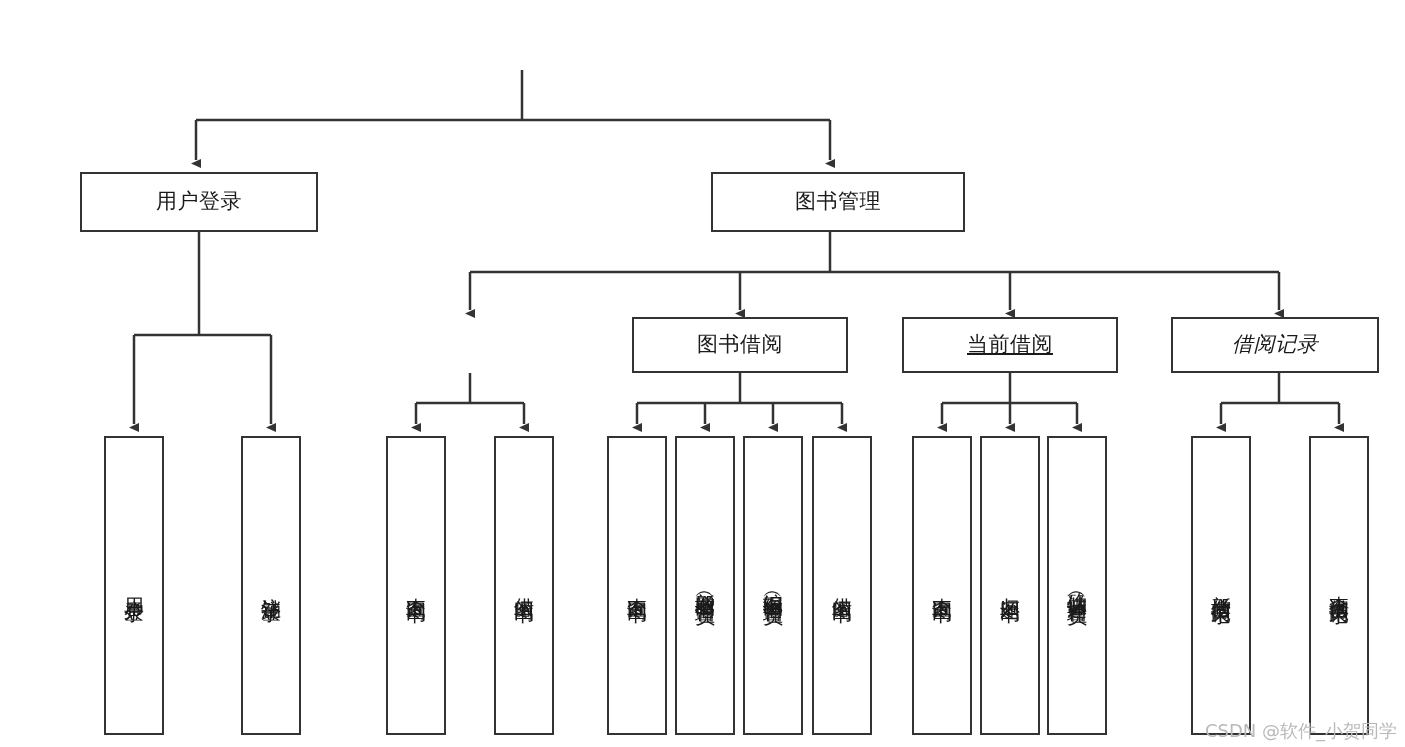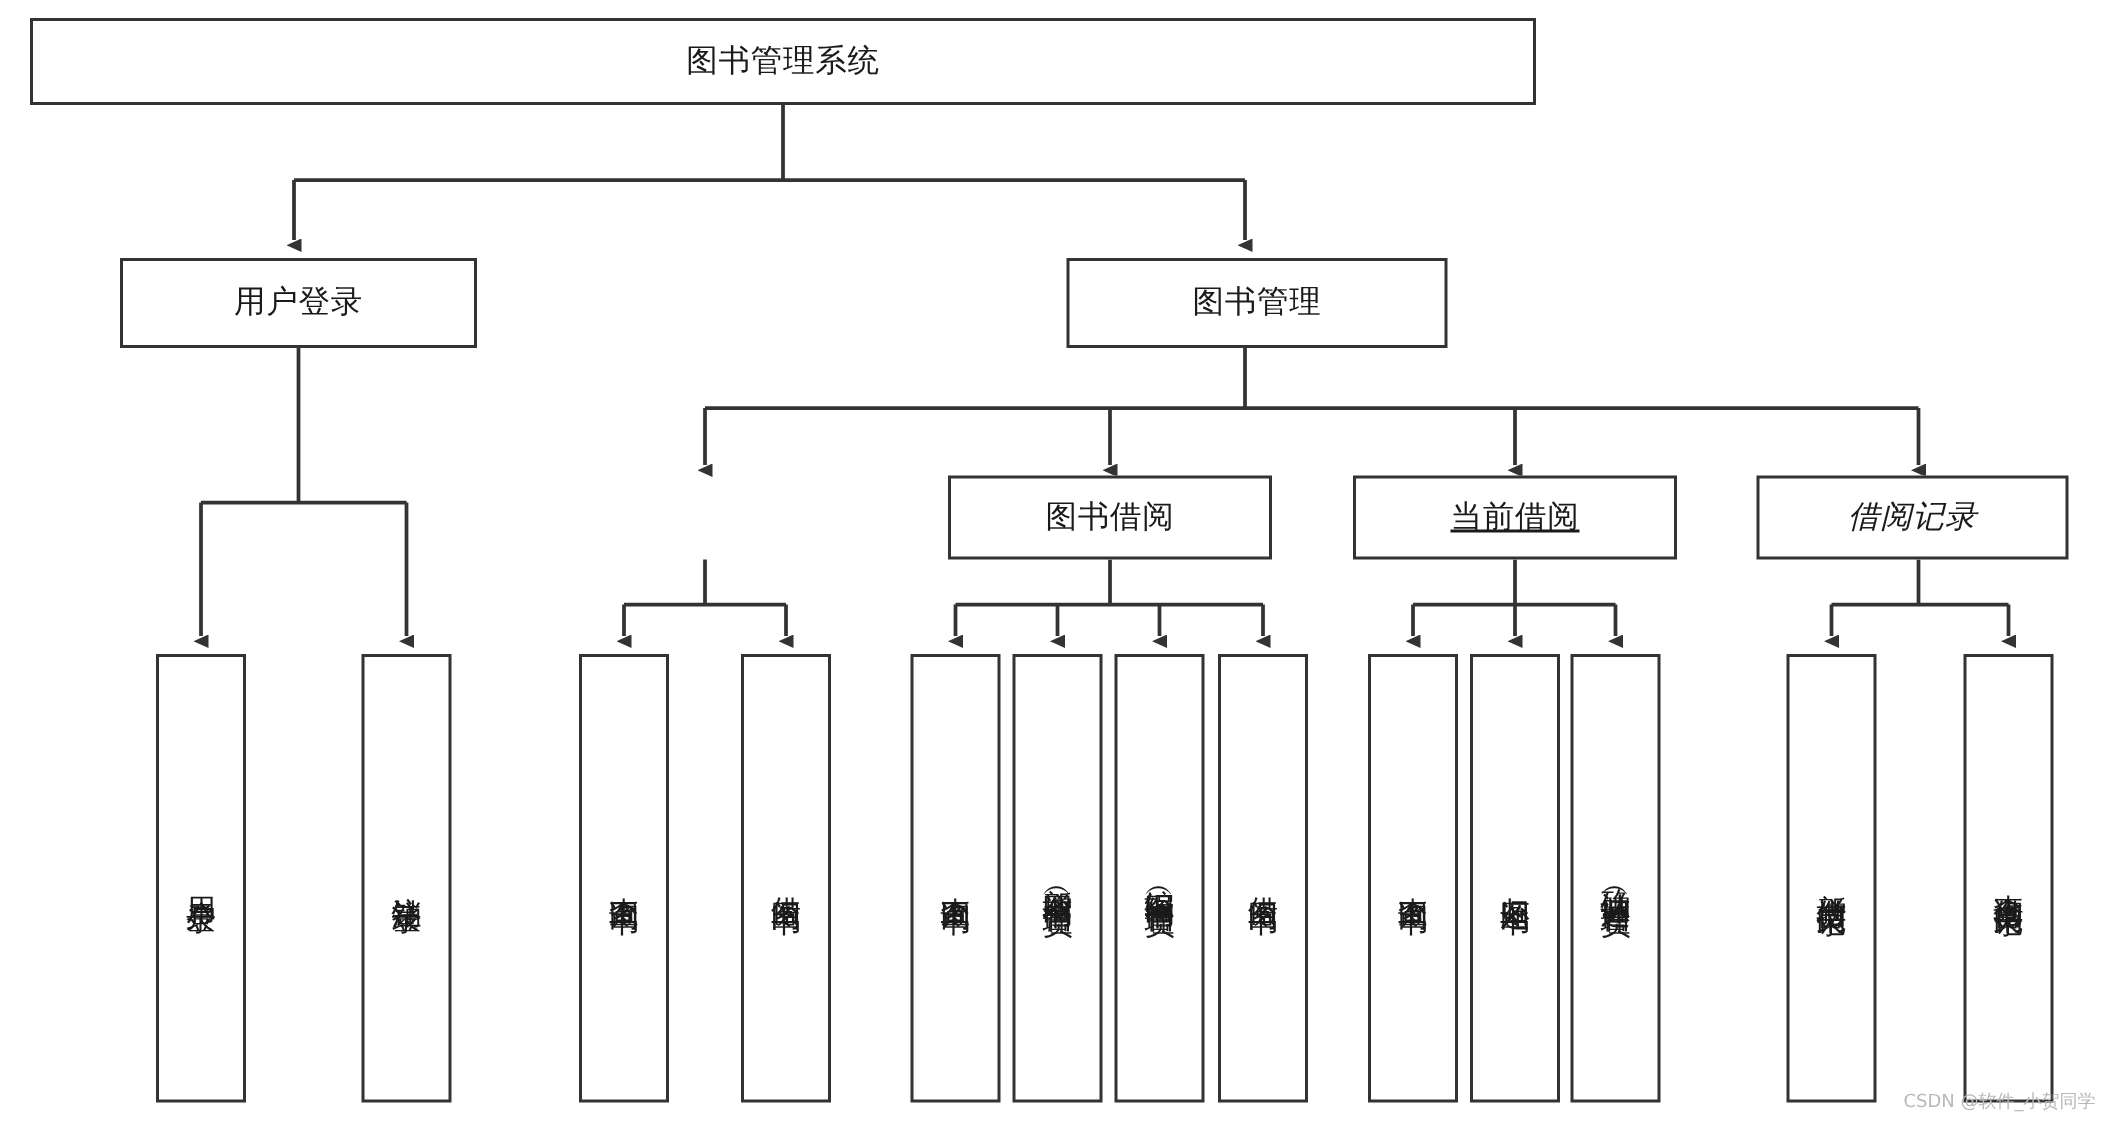--- a/index.html
+++ b/index.html
@@ -49,21 +49,21 @@
   }
   .node.vert .vtext {
     writing-mode: vertical-rl;
     text-orientation: upright;
     display: block;
   }
   #watermark {
     position: absolute;
     right: 8px;
     bottom: 4px;
-    font-size: 12px;
+    font-size: 18px;
     color: #b9b9b9;
     white-space: nowrap;
     user-select: none;
   }
 </style>
 </head>
 <body>
 
 <div id="canvas">
 
@@ -113,21 +113,20 @@
       <path d="M1010,403 L1010,424" marker-end="url(#arrow)"></path>
       <path d="M1077,403 L1077,424" marker-end="url(#arrow)"></path>
 
       <path d="M1279,373 L1279,403"></path>
       <path d="M1221,403 L1339,403"></path>
       <path d="M1221,403 L1221,424" marker-end="url(#arrow)"></path>
       <path d="M1339,403 L1339,424" marker-end="url(#arrow)"></path>
     </g>
   </svg>
 
-  <div class="node horiz" style="left:20px; top:12px; width:1004px; height:58px;">图书管理系统</div>
 
   <div class="node horiz" style="left:80px; top:172px; width:238px; height:60px;">用户登录</div>
   <div class="node horiz" style="left:711px; top:172px; width:254px; height:60px;">图书管理</div>
 
   <div class="node horiz" style="left:632px; top:317px; width:216px; height:56px;text-align:center;">图书借阅</div>
   <div class="node horiz" style="left:902px; top:317px; width:216px; height:56px;text-decoration:underline;">当前借阅</div>
   <div class="node horiz" style="left:1171px; top:317px; width:208px; height:56px;font-style:italic;">借阅记录</div>
 
   <div class="node vert" style="left:104px; top:436px; width:60px; height:299px;">
     <span class="vtext">用户登录</span>

